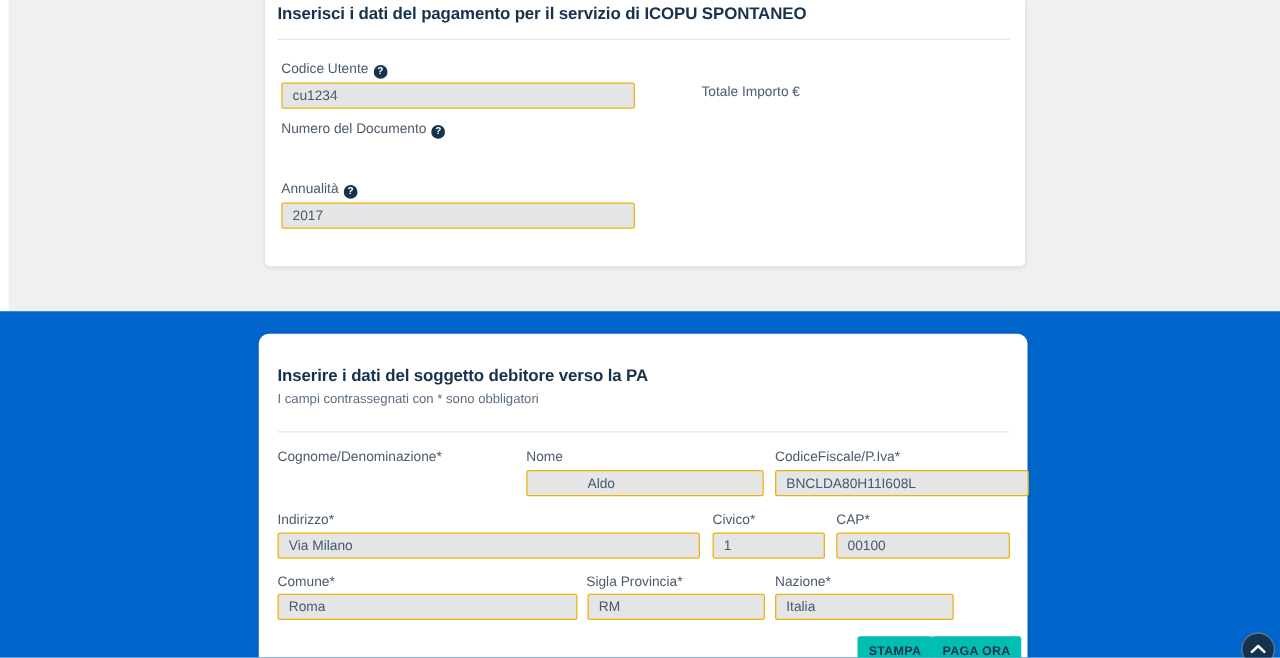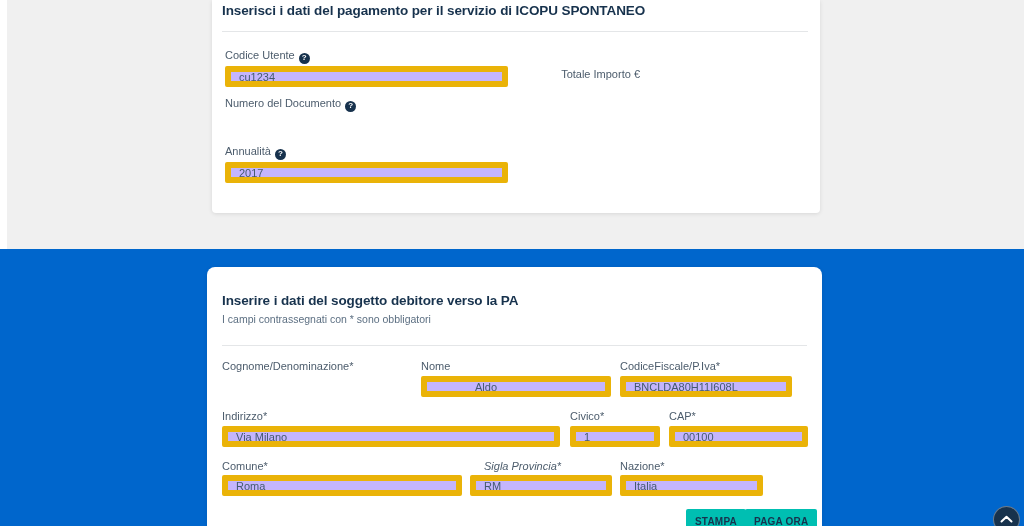--- a/index.html
+++ b/index.html
@@ -47,22 +47,22 @@
   }
   .help-badge {
     display:inline-flex; align-items:center; justify-content:center;
     width:11px; height:11px; border-radius:50%;
     background:#17324d; color:#ffffff;
     font-size:8px; font-weight:700; line-height:1;
     margin-left:4px; vertical-align:-1px;
   }
   .inp {
     position:absolute; height:21px;
-    border:6px solid #eab308; border-radius:2px;
-    background:#c4b5fd; color:#435a70;
+    border:1px solid #eab308; border-radius:2px;
+    background:#e5e5e5; color:#435a70;
     font-family:"Liberation Sans", sans-serif;
     font-size:11px; padding:0 8px; outline:none;
   }
   .inp.right { text-align:right; }
   .btn {
     position:absolute; top:242px; height:24px;
     background:#00bfb2; color:#17324d;
     border:none; border-radius:2px;
     font-family:"Liberation Sans", sans-serif;
     font-size:10px; font-weight:700; letter-spacing:0.2px;
@@ -112,35 +112,35 @@
   <div class="card-subtitle" style="left:15px; top:46px;">I campi contrassegnati con * sono obbligatori</div>
 
   <div class="divider" style="left:15px; top:78px; width:585px;"></div>
 
   <div class="f-label" style="left:15px; top:93px;">Cognome/Denominazione*</div>
 
   <div class="f-label" style="left:214px; top:93px;">Nome</div>
   <input class="inp" style="left: 214px; top: 109px; width: 190px; padding-left: 48px;" value="Aldo">
 
   <div class="f-label" style="left:413px; top:93px;">CodiceFiscale/P.Iva*</div>
-  <input class="inp" style="left: 413px; top: 109px; width: 172px;" value="BNCLDA80H11I608L">
+  <input class="inp" style="left: 413px; top: 109px; width: 203px;" value="BNCLDA80H11I608L">
 
   <div class="f-label" style="left:15px; top:143px;">Indirizzo*</div>
   <input class="inp" style="left: 15px; top: 159px; width: 338px;" value="Via Milano">
 
   <div class="f-label" style="left:363px; top:143px;">Civico*</div>
   <input class="inp" style="left: 363px; top: 159px; width: 90px;" value="1">
 
   <div class="f-label" style="left:462px; top:143px;">CAP*</div>
   <input class="inp" style="left: 462px; top: 159px; width: 139px;" value="00100">
 
   <div class="f-label" style="left:15px; top:193px;">Comune*</div>
   <input class="inp" style="left: 15px; top: 208px; width: 240px;" value="Roma">
 
-  <div class="f-label" style="left:277px; top:193px;font-style:italic;">Sigla Provincia*</div>
+  <div class="f-label" style="left:262px; top:193px;">Sigla Provincia*</div>
   <input class="inp" style="left: 263px; top: 208px; width: 142px;" value="RM">
 
   <div class="f-label" style="left:413px; top:193px;">Nazione*</div>
   <input class="inp" style="left: 413px; top: 208px; width: 143px;" value="Italia">
 
   <button class="btn" style="left:479px;">STAMPA</button>
   <button class="btn" style="left:538px;">PAGA ORA</button>
 </div>
 
 <div class="scroll-top">

